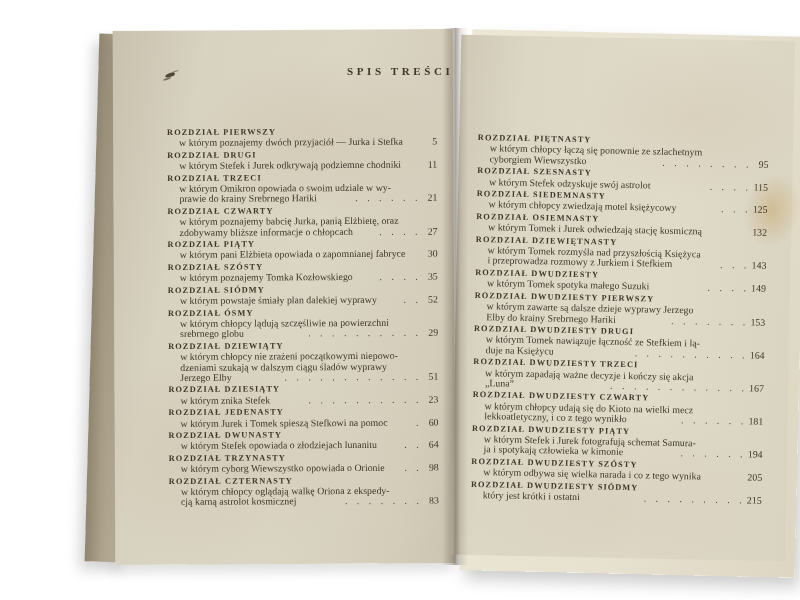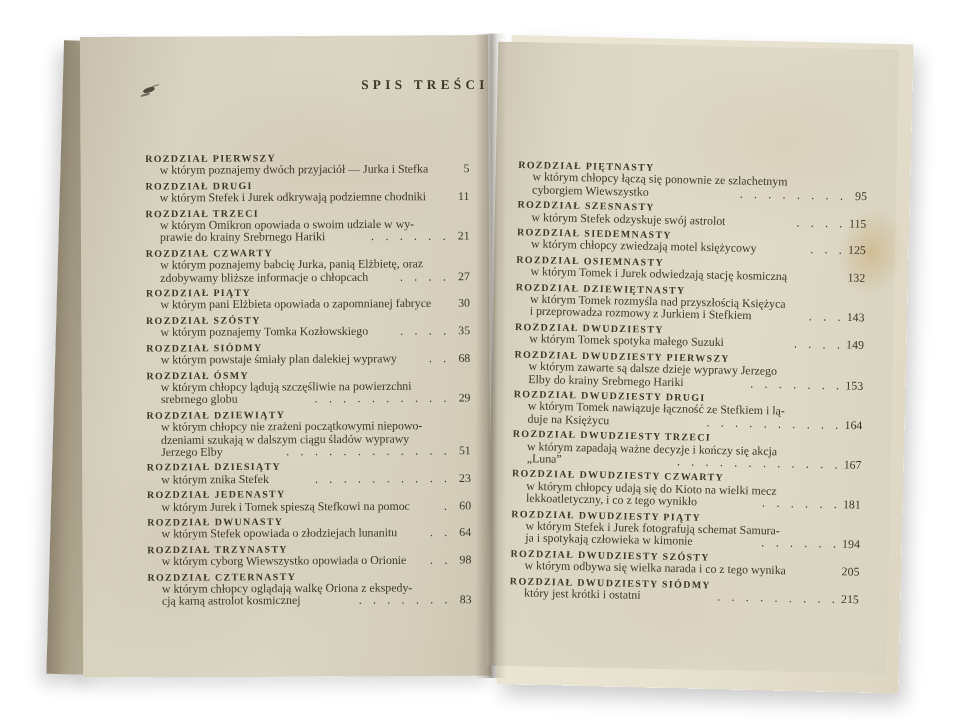--- a/index.html
+++ b/index.html
@@ -2,21 +2,21 @@
 <html><head>
 <meta charset="utf-8">
 <style>
   html, body { margin:0; padding:0; }
   body {
     width:800px; height:600px; position:relative; overflow:hidden;
     background:#ffffff;
     font-family:"Liberation Serif", serif;
     --text:#3e372a; --page:#d7d1bf; --page-right:#dcd6c5; --cover:#b3a791;
   }
-  .scene { position:absolute; inset:0; }
+  .scene { position:absolute; inset:0;margin-left:46px; }
 
   .cover-edge {
     position:absolute; left:46px; top:34px; width:38px; height:528px;
     background:linear-gradient(90deg,#8f8570 0%,#a79c85 35%,#c2b8a1 80%,#cdc3ac 100%);
     transform:rotate(1.6deg);
     box-shadow:-5px 8px 14px rgba(0,0,0,0.18);
     z-index:1;
   }
   .under-pages {
     position:absolute; left:420px; top:33px; width:335px; height:541px;
@@ -162,21 +162,21 @@
         <span class="pagenum">35</span>
       </div>
     </div>
   </div>
       <div class="entry">
     <div class="chapter">ROZDZIAŁ SIÓDMY</div>
     <div class="desc">
       <div class="desc-line desc-last">
         <span class="desc-text">w którym powstaje śmiały plan dalekiej wyprawy</span>
         <span class="leader">. .</span>
-        <span class="pagenum">68</span>
+        <span class="pagenum">52</span>
       </div>
     </div>
   </div>
       <div class="entry">
     <div class="chapter">ROZDZIAŁ ÓSMY</div>
     <div class="desc">
       <div class="desc-line">w którym chłopcy lądują szczęśliwie na powierzchni</div>
           <div class="desc-line desc-last">
         <span class="desc-text">srebrnego globu</span>
         <span class="leader">. . . . . . . . . .</span>

